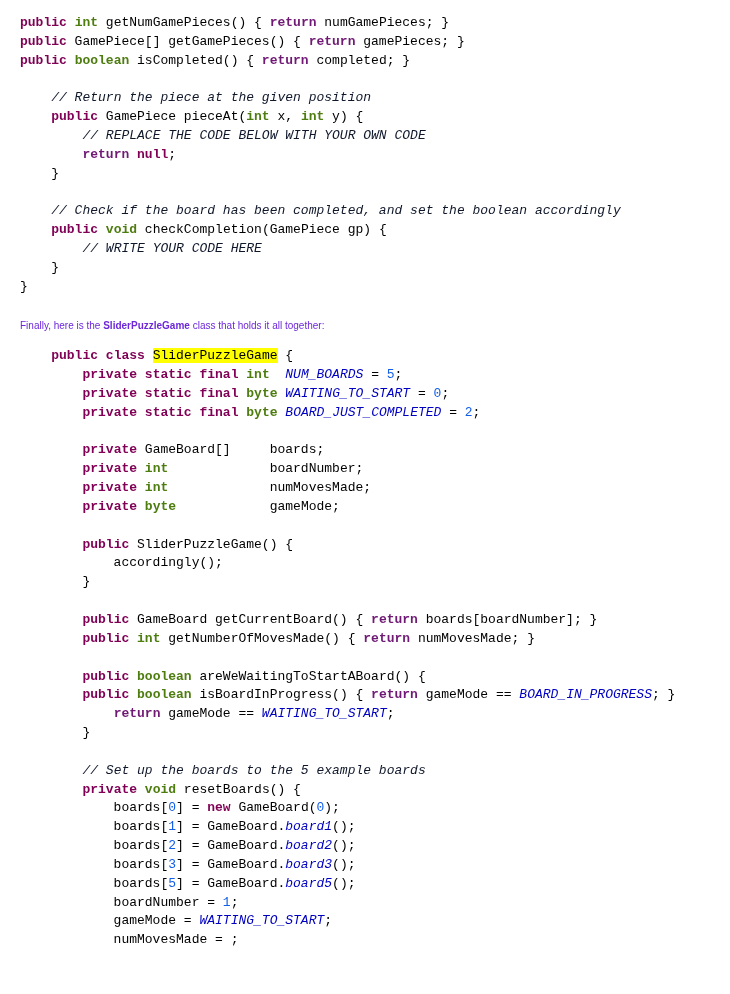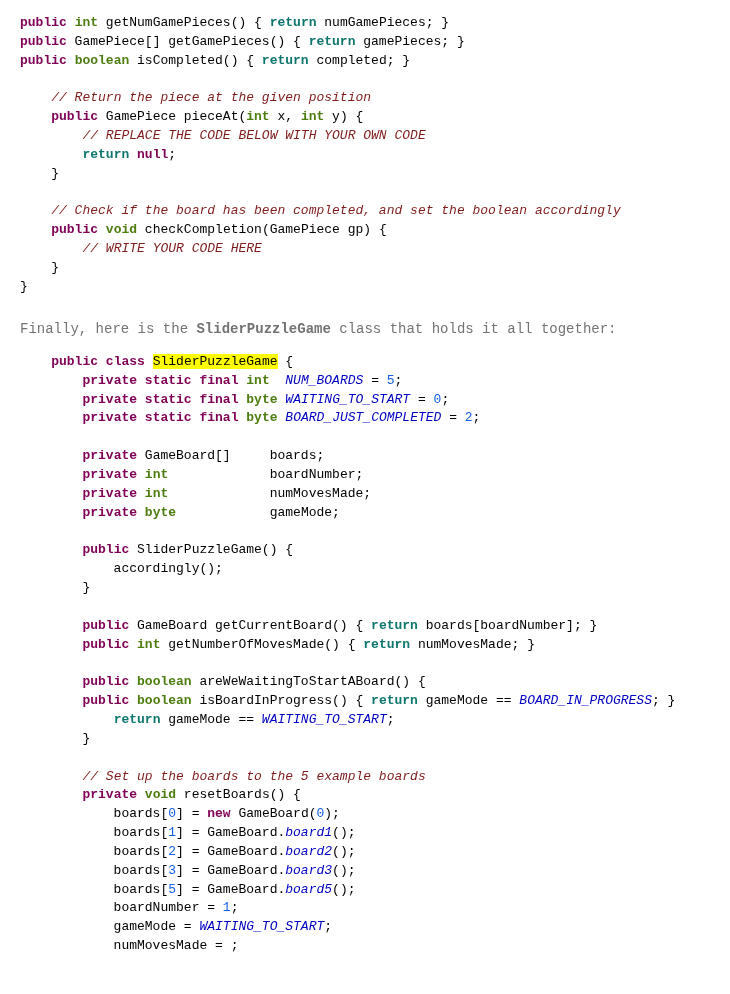--- a/index.html
+++ b/index.html
@@ -5,45 +5,45 @@
     * { margin: 0; padding: 0; box-sizing: border-box; }
     body {
       background: #ffffff;
       font-family: 'Courier New', Courier, monospace;
       font-size: 13px;
       color: #000000;
       padding: 10px 20px;
       line-height: 1.45;
     }
     .prose-text {
-      font-family: Liberation Mono, monospace;
-      font-size: 14px;
-      color: #737373;
+      font-family: Liberation Sans, sans-serif;
+      font-size: 10px;
+      color: #6d28d9;
       margin: 18px 0 10px 0;
     }
     .prose-text strong {
       font-weight: bold;
     }
     .highlight-yellow {
       background-color: #ffff00;
     }
     .code-block {
       padding: 4px 0;
     }
     .line {
       white-space: pre;
       display: block;
     }
     
     .kw { color: #7f0055; font-weight: bold; }       
     .type { color: #4d7c0f; font-weight: bold; }      
-    .cm { color: #7f1d1d; font-style: italic; }                          
+    .cm { color: #0f172a; font-style: italic; }                          
     .num { color: #125ee8; }                          
     .const-name { color: #0000c0; font-style: italic; }
-    .ret { color: #0f766e; font-weight: bold; }
+    .ret { color: #701a75; font-weight: bold; }
   </style>
 </head>
 <body>
 
 <div class="code-block">
   <span class="line"><span class="kw">public</span> <span class="type">int</span> getNumGamePieces() { <span class="ret">return</span> numGamePieces; }</span>
   <span class="line"><span class="kw">public</span> GamePiece[] getGamePieces() { <span class="ret">return</span> gamePieces; }</span>
   <span class="line"><span class="kw">public</span> <span class="type">boolean</span> isCompleted() { <span class="ret">return</span> completed; }</span>
   <span class="line">&nbsp;</span>
   <span class="line">    <span class="cm">// Return the piece at the given position</span></span>

